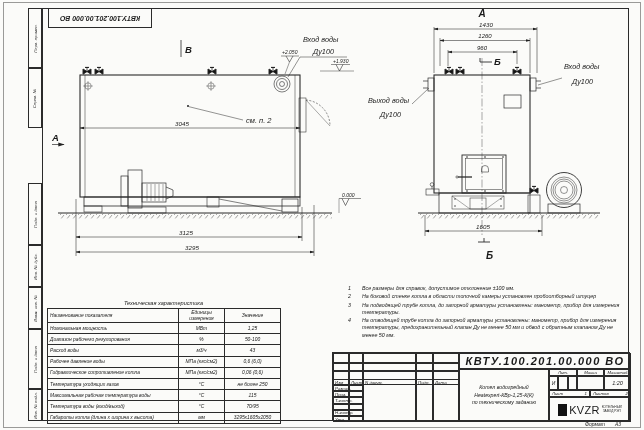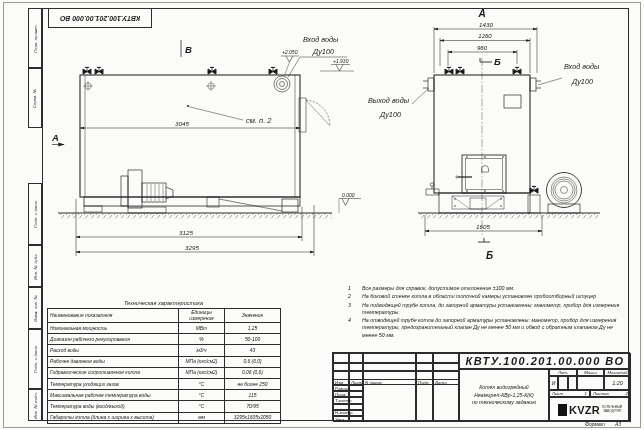--- a/index.html
+++ b/index.html
@@ -30,21 +30,21 @@
   
   .tb{position:absolute;left:332px;top:352px;width:298px;height:69px;box-sizing:border-box;
       border:1.2px solid #2b2b2b;font-style:italic;}
   .tb .cell{position:absolute;box-sizing:border-box;border:0.6px solid #2b2b2b;overflow:hidden;}
   .tb .lbl{font-size:4.4px;padding-left:1px;display:flex;align-items:center;}
   .tb .ctr{display:flex;align-items:center;justify-content:center;text-align:center;}
   .docnum{font-size:11px;font-weight:bold;letter-spacing:1.5px;}
   .namecell{font-size:5.2px;line-height:1.5;}
   .logo{display:flex;align-items:center;justify-content:center;gap:2px;}
   .logo .blk{width:9px;height:12px;background:#111;}
-  .logo .kv{font-weight:700;font-style:normal;font-size:11px;letter-spacing:0.3px;}
+  .logo .kv{font-weight:400;font-style:normal;font-size:11px;letter-spacing:0.3px;}
   .logo .sub{font-size:3.2px;font-style:normal;line-height:1.2;color:#222;}
   .fmt{position:absolute;left:540px;top:421px;width:89px;height:8px;font-size:5px;font-style:italic;
        display:flex;justify-content:flex-end;gap:10px;padding-right:8px;box-sizing:border-box;}
 </style>
 </head>
 <body>
 
 <div class="sheet">
   <div class="outerline"></div>
   <div class="frame"></div>

